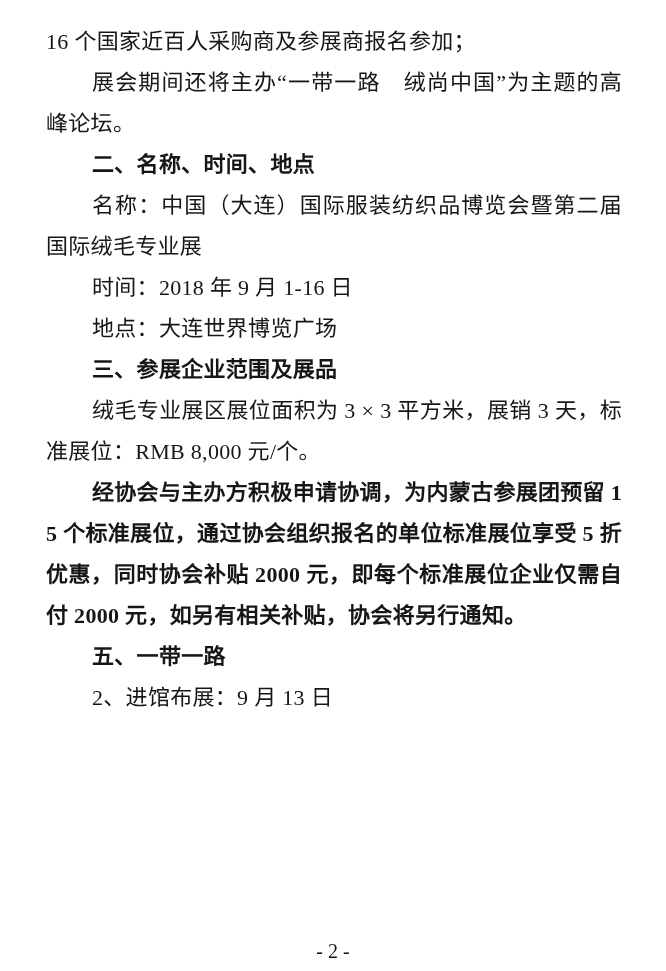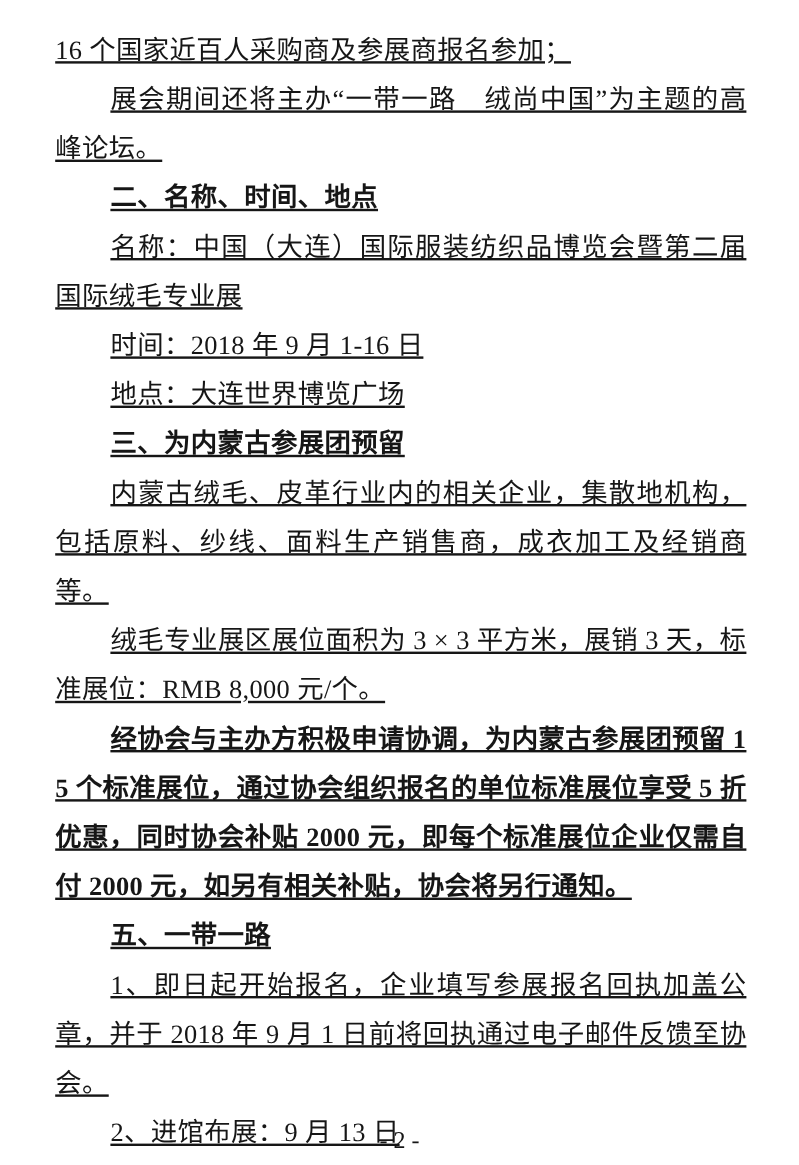--- a/index.html
+++ b/index.html
@@ -10,21 +10,20 @@
   .page {
     position: relative;
     width: 666px;
     height: 971px;
     background: #ffffff;
     color: #161616;
     box-sizing: border-box;
     padding: 21px 44px 0 46px;
     overflow: hidden;
     font-family: "Liberation Serif", "DejaVu Serif", serif;
-    text-decoration: underline;
   }
   .doc p {
     margin: 0;
     font-size: 22px;
     line-height: 41px;
     text-align: justify;
     text-align-last: left;
     letter-spacing: 0.3px;
     word-break: break-all;
   }
@@ -55,22 +54,20 @@
 <body>
 
 <div class="page">
   <div class="doc">
     <p>16 个国家近百人采购商及参展商报名参加；</p>
     <p class="indent">展会期间还将主办“一带一路　绒尚中国”为主题的高峰论坛。</p>
     <p class="indent heading">二、名称、时间、地点</p>
     <p class="indent">名称：中国（大连）国际服装纺织品博览会暨第二届国际绒毛专业展</p>
     <p class="indent">时间：2018 年 9 月 1-16 日</p>
     <p class="indent">地点：大连世界博览广场</p>
-    <p class="indent heading">三、为内蒙古参展团预留</p>
-    <p class="indent">内蒙古绒毛、皮革行业内的相关企业，集散地机构，包括原料、纱线、面料生产销售商，成衣加工及经销商等。</p>
+    <p class="indent heading">三、参展企业范围及展品</p>
     <p class="indent">绒毛专业展区展位面积为 3 × 3 平方米，展销 3 天，标准展位：RMB 8,000 元/个。</p>
     <p class="indent bold-para">经协会与主办方积极申请协调，为内蒙古参展团预留 15 个标准展位，通过协会组织报名的单位标准展位享受 5 折优惠，同时协会补贴 2000 元，即每个标准展位企业仅需自付 2000 元，如另有相关补贴，协会将另行通知。</p>
     <p class="indent heading">五、一带一路</p>
-    <p class="indent">1、即日起开始报名，企业填写参展报名回执加盖公章，并于 2018 年 9 月 1 日前将回执通过电子邮件反馈至协会。</p>
     <p class="indent">2、进馆布展：9 月 13 日</p>
   </div>
   <div class="footer">- 2 -</div>
 </div>
 
 </body></html>

